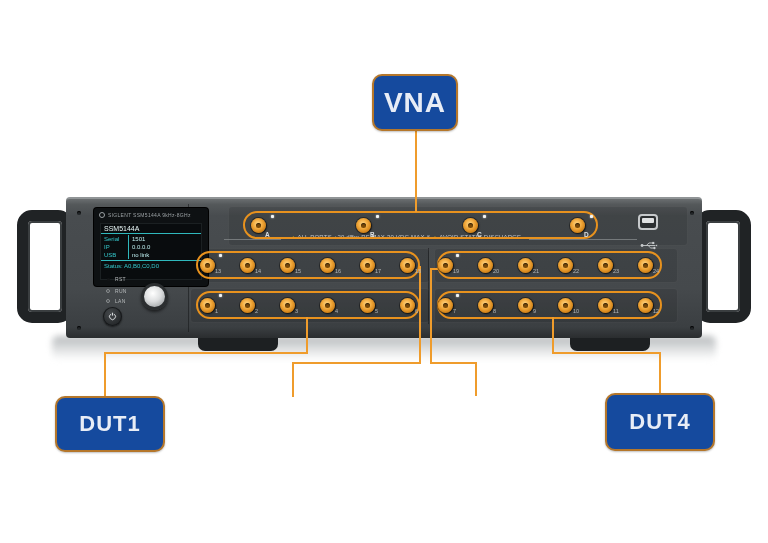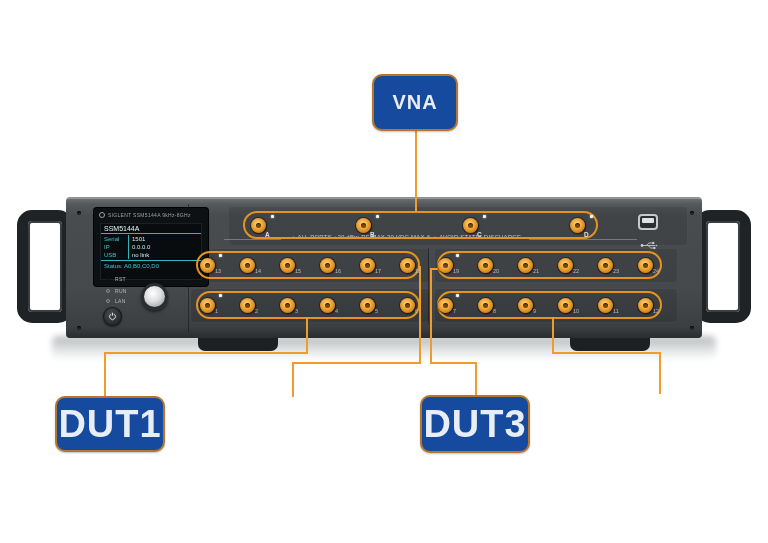--- a/index.html
+++ b/index.html
@@ -65,21 +65,21 @@
     box-shadow:0 0 0 1px rgba(0,0,0,.4),1px 1px 2px rgba(0,0,0,.5);}
   .port-center{position:absolute;left:5px;top:5px;width:5px;height:5px;border-radius:50%;
     background:#7a4a08;box-shadow:inset 0 1px 1px rgba(0,0,0,.6);}
   .led{width:3px;height:3px;background:#f2f4f4;border-radius:1px;box-shadow:0 0 2px rgba(255,255,255,.8);}
   .dut-port-label{font-size:5.5px;color:#b4b8ba;}
   .vna-port-label{font-size:6.5px;font-weight:bold;color:#dde0e2;}
 
   
   .callout{background:#154a9e;border:2px solid #b5772b;border-radius:10px;box-sizing:border-box;
     display:flex;align-items:center;justify-content:center;color:#e8edf6;font-weight:bold;
-    font-size:38px;letter-spacing:1px;box-shadow:0 1px 2px rgba(0,0,0,.25);}
+    font-size:22px;letter-spacing:1px;box-shadow:0 1px 2px rgba(0,0,0,.25);}
   .oline{background:#ef9c2c;}
 </style>
 </head>
 <body>
 
 <div class="stage">
 
   <div class="abs shadow-band"></div>
 
   <div class="abs foot" style="left:198px;"></div>
@@ -183,28 +183,28 @@
 
   <div class="abs oline" style="left:430px;top:268px;width:8px;height:2px;"></div>
   <div class="abs oline" style="left:430px;top:268px;width:2px;height:96px;"></div>
   <div class="abs oline" style="left:430px;top:362px;width:47px;height:2px;"></div>
   <div class="abs oline" style="left:475px;top:362px;width:2px;height:34px;"></div>
 
   <div class="abs oline" style="left:552px;top:317px;width:2px;height:37px;"></div>
   <div class="abs oline" style="left:552px;top:352px;width:109px;height:2px;"></div>
   <div class="abs oline" style="left:659px;top:352px;width:2px;height:42px;"></div>
 
-  <div class="abs callout" style="left:372px;top:74px;width:86px;height:57px;font-size:20px;">
+  <div class="abs callout" style="left:372px;top:74px;width:86px;height:57px;font-size:28px;">
     <span>VNA</span>
   </div>
   <div class="abs callout" style="left:55px;top:396px;width:110px;height:56px;">
     <span>DUT1</span>
   </div>
-  <div class="abs callout" style="left:420px;top:395px;width:110px;height:58px;">
-    <span>DUT3</span>
+  <div class="abs callout" style="left:605px;top:393px;width:110px;height:58px;">
+    <span>DUT4</span>
   </div>
 <div class="abs port" style="left: 251px; top: 218px;">
       <span class="port-center"></span>
     </div>
     <div class="abs led" style="left: 271px; top: 215px;"></div>
     <div class="abs vna-port-label" style="left: 265px; top: 231px;">A</div>
     <div class="abs port" style="left: 356px; top: 218px;">
       <span class="port-center"></span>
     </div>
     <div class="abs led" style="left: 376px; top: 215px;"></div>

